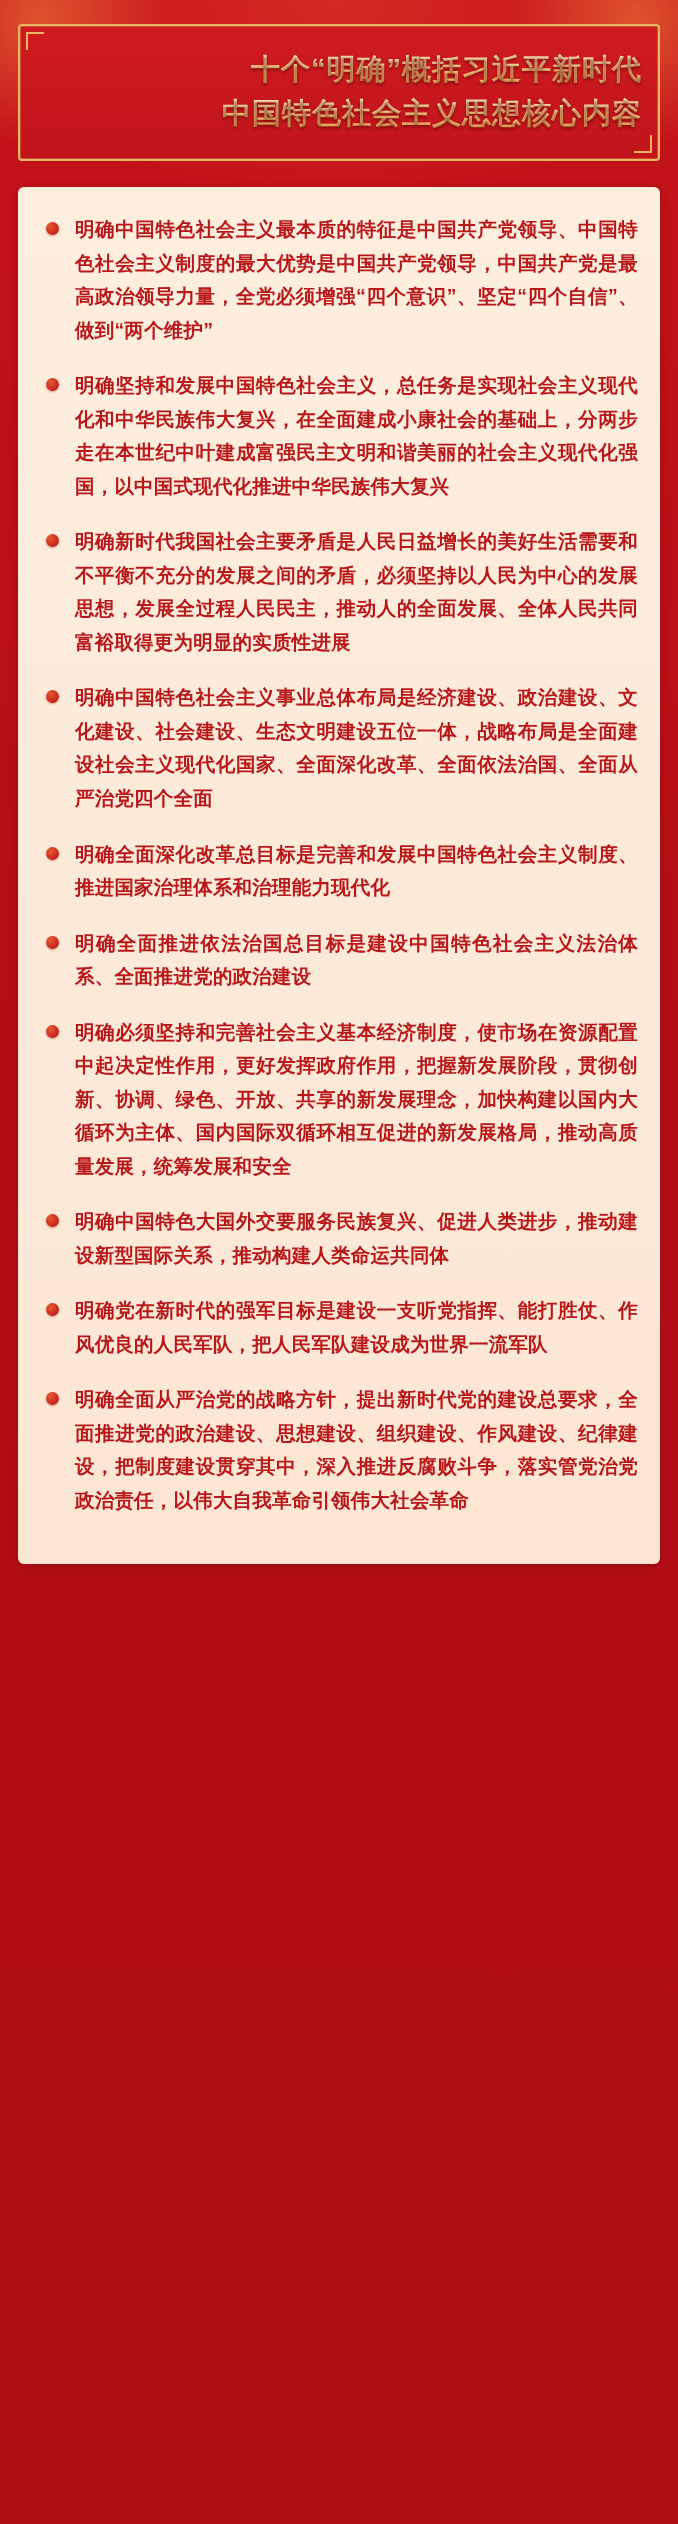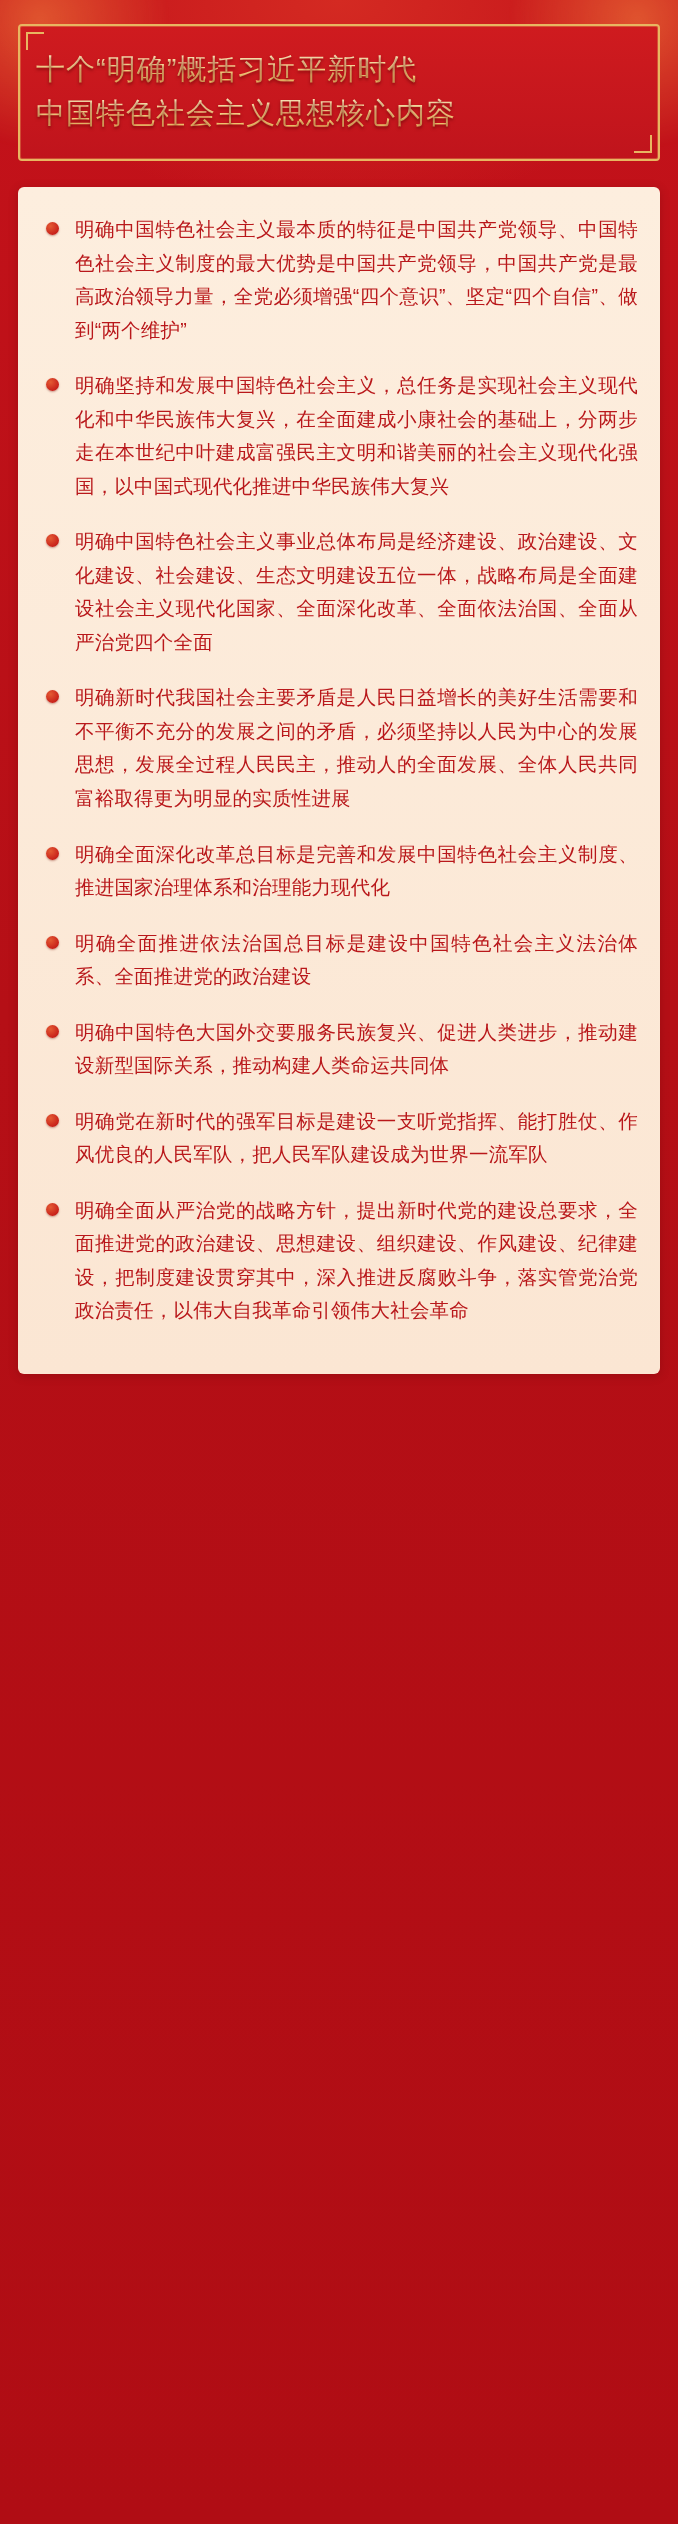--- a/index.html
+++ b/index.html
@@ -62,24 +62,24 @@
   }
   .header::before {
     top: 6px; left: 6px;
     border-right: none; border-bottom: none;
   }
   .header::after {
     bottom: 6px; right: 6px;
     border-left: none; border-top: none;
   }
   .header-title {
-    text-align: left;
+    text-align: right;
     color: #ffe9b0;
     font-size: 29px;
-    font-weight: normal;
+    font-weight: bold;
     line-height: 1.5;
     letter-spacing: 1px;
     text-shadow: 0 2px 3px rgba(90,0,0,0.55);
     margin: 0;
   }
   .header-title .line {
     display: block;
     background: linear-gradient(180deg, #fff6d8 0%, #ffd985 55%, #f3be5e 100%);
     -webkit-background-clip: text;
     background-clip: text;
@@ -107,21 +107,21 @@
     height: 13px;
     border-radius: 50%;
     background: radial-gradient(circle at 35% 32%, #e45a33 0%, #c8211a 70%, #a5120f 100%);
     margin: 9px 16px 0 6px;
     box-shadow: 0 1px 2px rgba(120,20,10,0.4);
   }
   .item-text {
     color: #b9181b;
     font-size: 19.5px;
     line-height: 1.72;
-    font-weight: normal;
+    font-weight: bold;
     letter-spacing: 0.2px;
     text-align: justify;
     flex: 1 1 auto;
   }
 </style>
 </head>
 <body>
 
 <div class="poster">
   <div class="glow-tl"></div>
@@ -138,33 +138,37 @@
     <div class="item">
       <span class="bullet"></span>
       <div class="item-text">明确中国特色社会主义最本质的特征是中国共产党领导、中国特色社会主义制度的最大优势是中国共产党领导，中国共产党是最高政治领导力量，全党必须增强“四个意识”、坚定“四个自信”、做到“两个维护”</div>
     </div>
     <div class="item">
       <span class="bullet"></span>
       <div class="item-text">明确坚持和发展中国特色社会主义，总任务是实现社会主义现代化和中华民族伟大复兴，在全面建成小康社会的基础上，分两步走在本世纪中叶建成富强民主文明和谐美丽的社会主义现代化强国，以中国式现代化推进中华民族伟大复兴</div>
     </div>
     <div class="item">
       <span class="bullet"></span>
-      <div class="item-text">明确中国特色社会主义事业总体布局是经济建设、政治建设、文化建设、社会建设、生态文明建设五位一体，战略布局是全面建设社会主义现代化国家、全面深化改革、全面依法治国、全面从严治党四个全面</div>
+      <div class="item-text">明确新时代我国社会主要矛盾是人民日益增长的美好生活需要和不平衡不充分的发展之间的矛盾，必须坚持以人民为中心的发展思想，发展全过程人民民主，推动人的全面发展、全体人民共同富裕取得更为明显的实质性进展</div>
     </div>
     <div class="item">
       <span class="bullet"></span>
-      <div class="item-text">明确新时代我国社会主要矛盾是人民日益增长的美好生活需要和不平衡不充分的发展之间的矛盾，必须坚持以人民为中心的发展思想，发展全过程人民民主，推动人的全面发展、全体人民共同富裕取得更为明显的实质性进展</div>
+      <div class="item-text">明确中国特色社会主义事业总体布局是经济建设、政治建设、文化建设、社会建设、生态文明建设五位一体，战略布局是全面建设社会主义现代化国家、全面深化改革、全面依法治国、全面从严治党四个全面</div>
     </div>
     <div class="item">
       <span class="bullet"></span>
       <div class="item-text">明确全面深化改革总目标是完善和发展中国特色社会主义制度、推进国家治理体系和治理能力现代化</div>
     </div>
     <div class="item">
       <span class="bullet"></span>
       <div class="item-text">明确全面推进依法治国总目标是建设中国特色社会主义法治体系、全面推进党的政治建设</div>
+    </div>
+    <div class="item">
+      <span class="bullet"></span>
+      <div class="item-text">明确必须坚持和完善社会主义基本经济制度，使市场在资源配置中起决定性作用，更好发挥政府作用，把握新发展阶段，贯彻创新、协调、绿色、开放、共享的新发展理念，加快构建以国内大循环为主体、国内国际双循环相互促进的新发展格局，推动高质量发展，统筹发展和安全</div>
     </div>
     <div class="item">
       <span class="bullet"></span>
       <div class="item-text">明确中国特色大国外交要服务民族复兴、促进人类进步，推动建设新型国际关系，推动构建人类命运共同体</div>
     </div>
     <div class="item">
       <span class="bullet"></span>
       <div class="item-text">明确党在新时代的强军目标是建设一支听党指挥、能打胜仗、作风优良的人民军队，把人民军队建设成为世界一流军队</div>
     </div>
     <div class="item">

